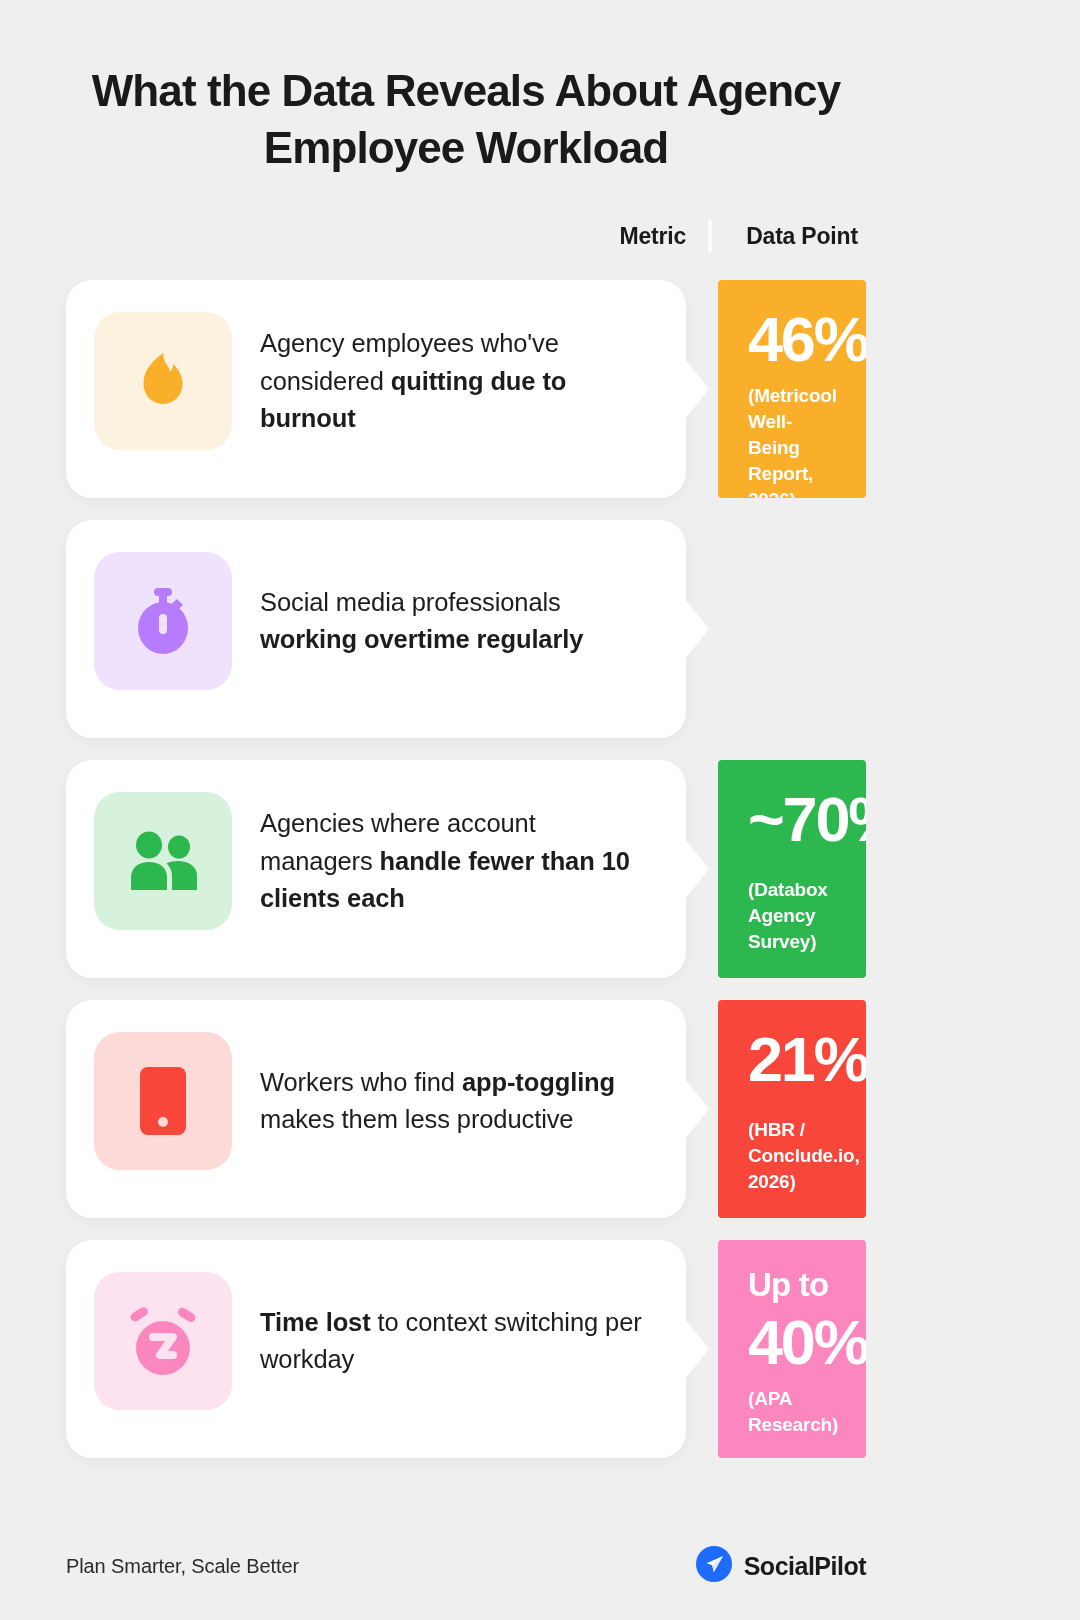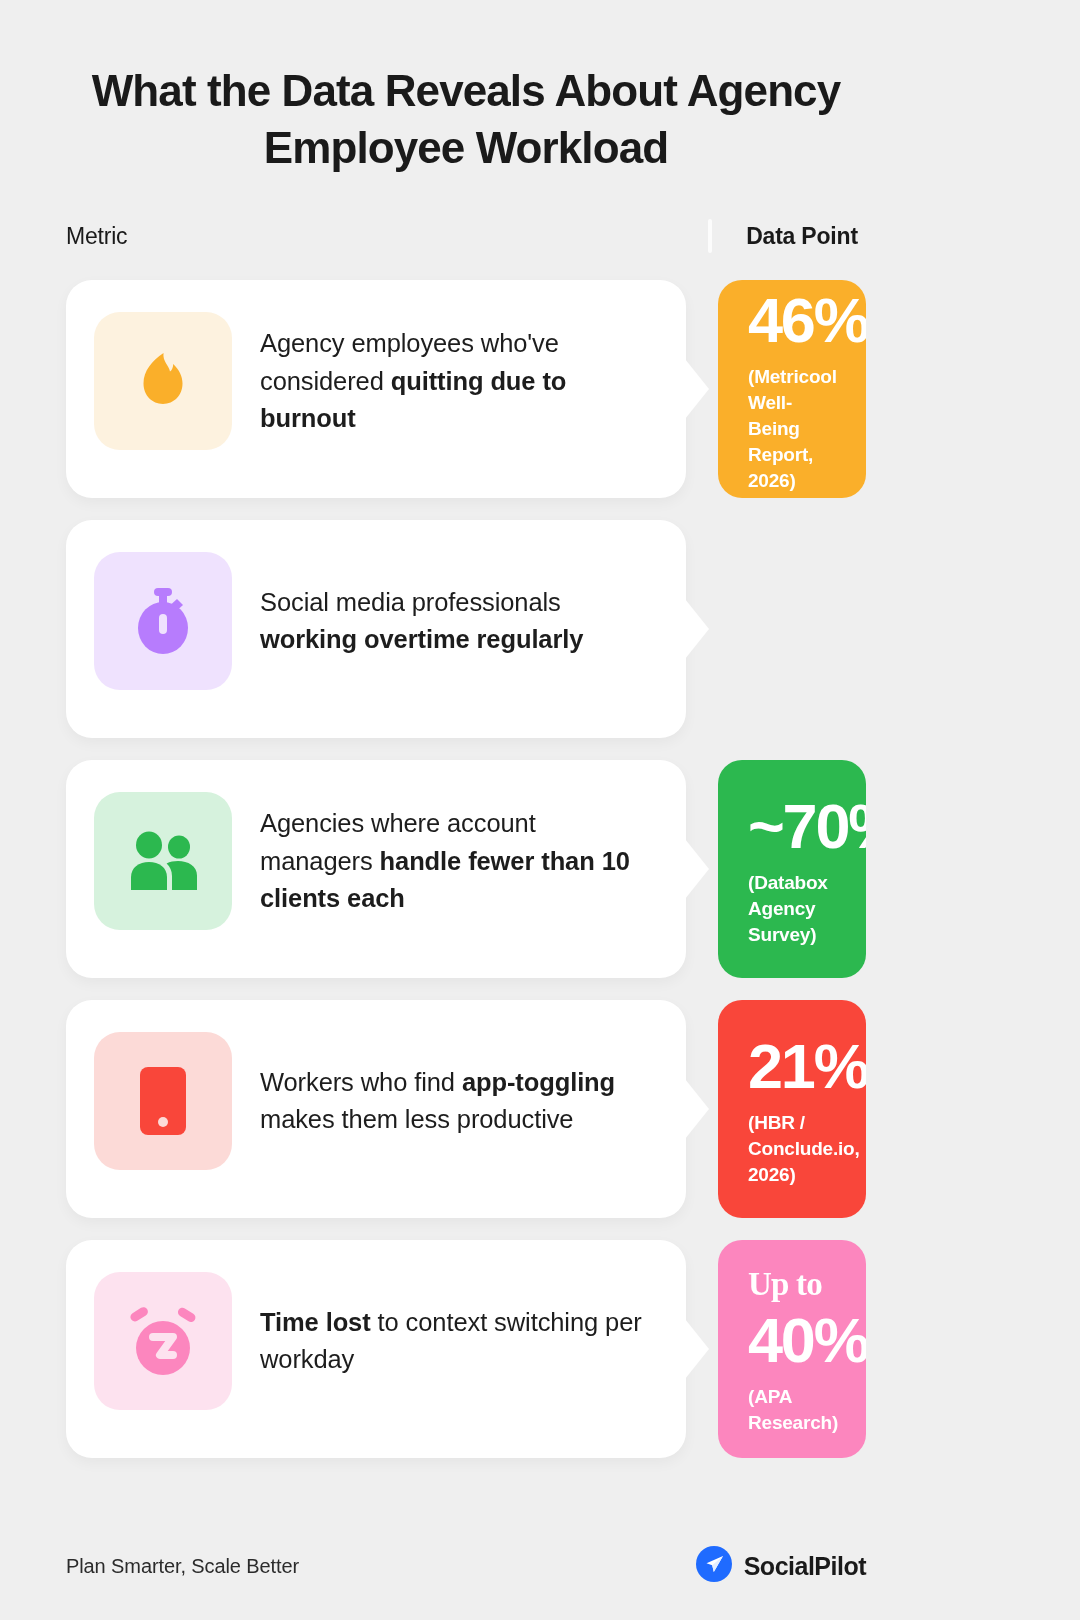--- a/index.html
+++ b/index.html
@@ -39,23 +39,23 @@
 
   
   .col-headers {
     display: flex;
     align-items: center;
     margin-bottom: 24px;
     height: 40px;
   }
   .col-head-metric {
     width: 620px;
-    text-align: left;
+    text-align: right;
     font-size: 23px;
-    font-weight: 400;
+    font-weight: 700;
     color: #1A1A1A;
     letter-spacing: -0.2px;
   }
   .col-divider {
     width: 4px;
     height: 34px;
     background: #FCFCFC;
     border-radius: 2px;
     margin: 0 26px 0 22px;
   }
@@ -116,35 +116,34 @@
   }
   .metric-text b { font-weight: 700; }
 
   
   .gap { width: 32px; }
 
   
   .data-card {
     position: relative;
     flex: 1;
-    border-radius: 24px;
+    border-radius: 4px;
     padding: 28px 28px 24px 30px;
     display: flex;
     flex-direction: column;
-    justify-content: center;
+    justify-content: space-between;
     color: #FFFFFF;
     overflow: hidden;
   }
   .data-prefix {
     font-size: 33px;
     font-weight: 700;
     line-height: 1.05;
     letter-spacing: -0.8px;
     margin-bottom: 8px;
-    font-family: Liberation Serif, serif;
   }
   .data-value {
     font-size: 63px;
     font-weight: 700;
     line-height: 1.0;
     letter-spacing: -2.2px;
     margin-bottom: 12px;
   }
   .data-source {
     font-size: 19px;

